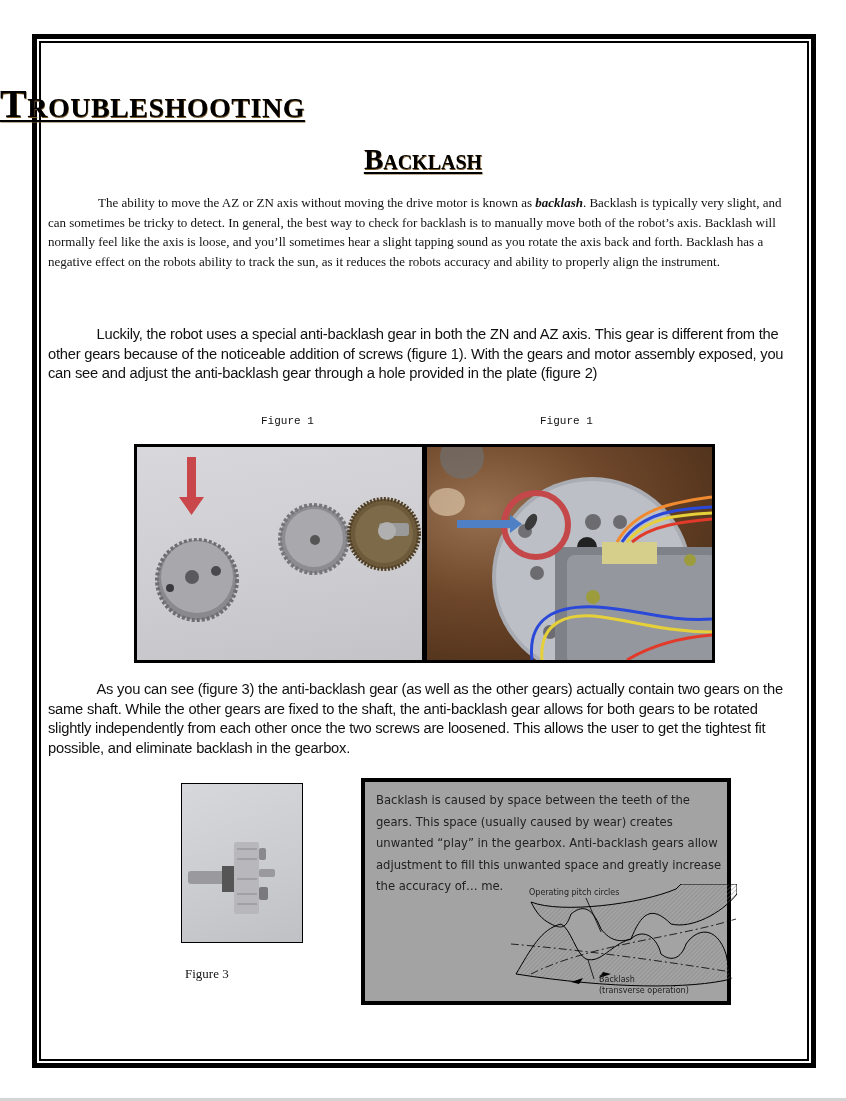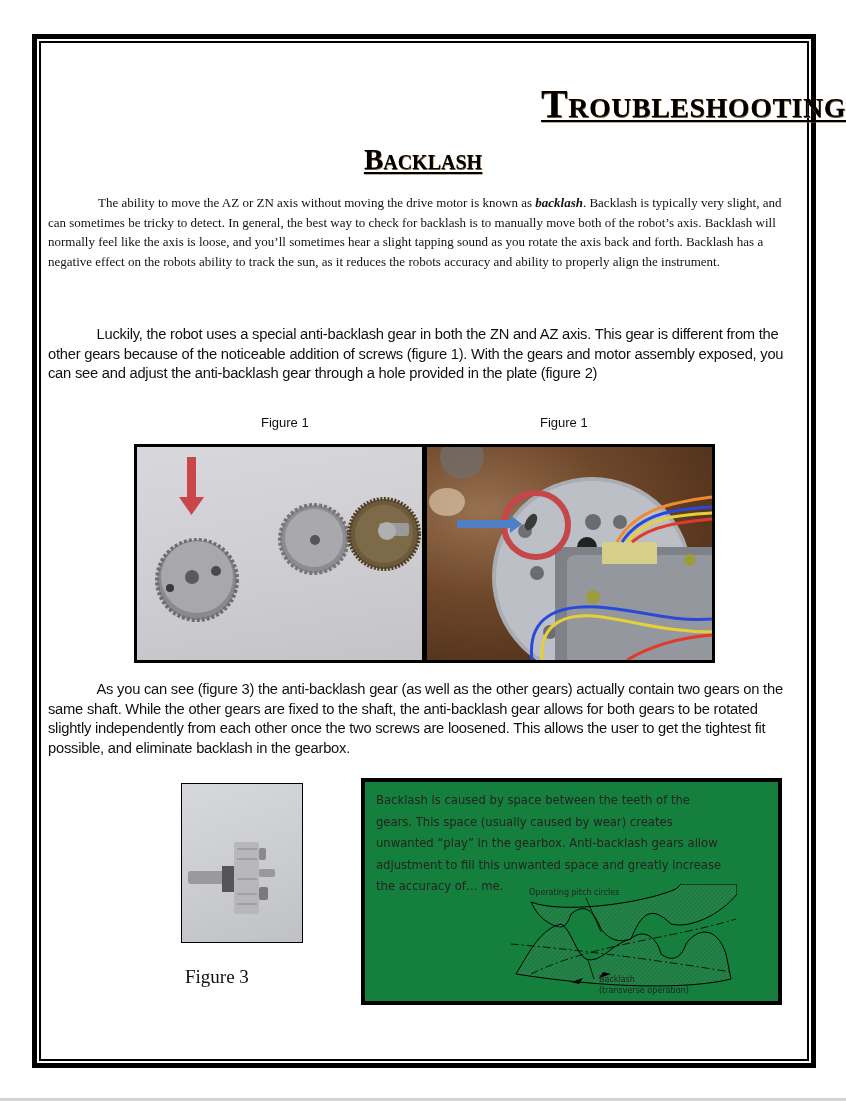--- a/index.html
+++ b/index.html
@@ -2,43 +2,43 @@
 <html><head>
 <meta charset="utf-8">
 <style>
   * { box-sizing: border-box; margin: 0; padding: 0; }
   html, body { width: 846px; height: 1101px; background: #ffffff; overflow: hidden; }
   body { position: relative; font-family: "DejaVu Serif", serif; color: #000; }
   .bottom-rule { position: absolute; left: 0; top: 1098px; width: 846px; height: 3px; background: #d4d4d4; }
   .frame-outer { position: absolute; left: 32px; top: 34px; width: 784px; height: 1034px; border: 5px solid #000; }
   .frame-inner { position: absolute; left: 39px; top: 41px; width: 770px; height: 1020px; border: 2px solid #000; }
 
-  .title { position: absolute; left: 0; width: 846px; top: 80px; text-align: right; }
+  .title { position: absolute; left: 0; width: 846px; top: 80px; text-align: left; }
   .title span { font-family: "Liberation Serif", serif; font-size: 40px; letter-spacing: 0.5px; font-variant: small-caps; text-decoration: underline; text-decoration-thickness: 2px; text-underline-offset: 3px; color: #000; text-shadow: 0.5px 0.5px 0 #7a5b2a; }
   .subtitle { position: absolute; left: 0; width: 846px; top: 143px; text-align: center; }
   .subtitle span { font-family: "Liberation Serif", serif; font-size: 29px; font-variant: small-caps; text-decoration: underline; text-decoration-thickness: 2px; text-underline-offset: 3px; text-shadow: 0.5px 0.5px 0 #7a5b2a; }
 
   .para { position: absolute; left: 48px; width: 752px; font-family: "Liberation Serif", serif; font-size: 13px; line-height: 19.6px; color: #111; }
   .para .indent { display: inline-block; width: 50px; }
   .para b i { font-weight: bold; font-style: italic; }
   #p1 { top: 193px; }
   #p2 { top: 324px; font-family: "Liberation Sans", sans-serif; font-size: 15.2px; letter-spacing: -0.25px; transform: scaleX(0.97); transform-origin: left; width: 775px; }
   #p3 { top: 679px; font-family: "Liberation Sans", sans-serif; font-size: 15.2px; letter-spacing: -0.25px; transform: scaleX(0.97); transform-origin: left; width: 775px; }
 
-  .fig-label { position: absolute; font-family: Liberation Sans, sans-serif; font-size: 13px; color: #111; }
+  .fig-label { position: absolute; font-family: Liberation Mono, monospace; font-size: 11px; color: #111; }
   #fig1-label { left: 261px; top: 415px; }
   #fig2-label { left: 540px; top: 415px; }
-  #fig3-label { left: 185px; top: 966px; font-family: "Liberation Serif", serif; font-size: 19px; }
+  #fig3-label { left: 185px; top: 966px; font-family: "Liberation Serif", serif; font-size: 13px; }
 
   .photo { position: absolute; overflow: hidden; }
   #fig1 { left: 134px; top: 444px; width: 291px; height: 219px; border: 3px solid #000; background: linear-gradient(170deg, #d8d8dc 0%, #cfcfd3 50%, #c3c3c8 100%); }
   #fig2 { left: 424px; top: 444px; width: 291px; height: 219px; border: 3px solid #000; background: radial-gradient(ellipse at 20% 30%, #b8906a 0%, #7a5030 40%, #4a2e18 80%); }
   #fig3 { left: 181px; top: 783px; width: 122px; height: 160px; border: 1px solid #000; background: linear-gradient(160deg, #d6d8dc 0%, #c9cbcf 60%, #bfc1c4 100%); }
 
-  .callout { position: absolute; left: 361px; top: 778px; width: 421px; height: 227px; border: 4px solid #000; background: #15803d; }
+  .callout { position: absolute; left: 361px; top: 778px; width: 370px; height: 227px; border: 4px solid #000; background: #a3a3a3; }
   .callout-text { position: absolute; left: 11px; top: 8px; width: 350px; font-family: "DejaVu Sans", sans-serif; font-size: 11.6px; line-height: 21.5px; color: #222; }
   .diagram { position: absolute; left: 126px; top: 102px; width: 246px; height: 114px; }
 </style>
 </head>
 <body>
 
 <div class="bottom-rule"></div>
 <div class="frame-outer"></div>
 <div class="frame-inner"></div>
 

